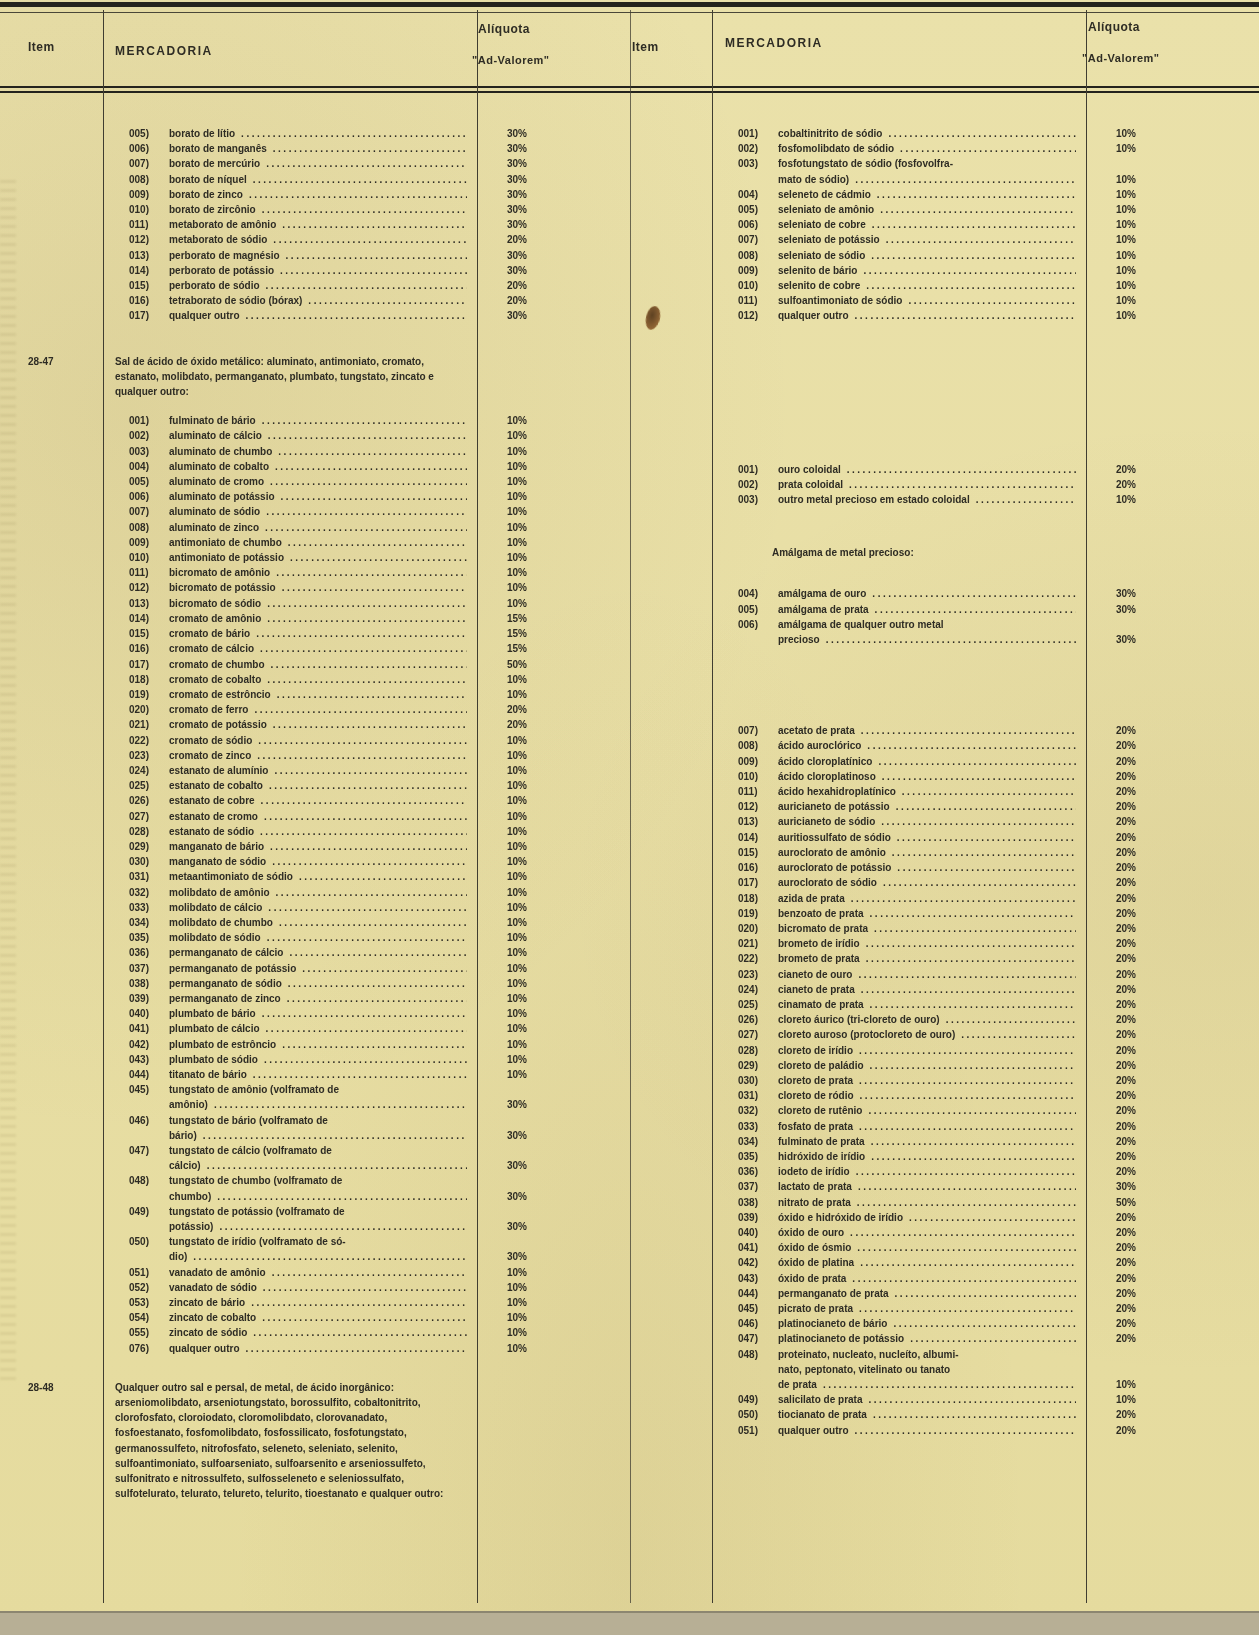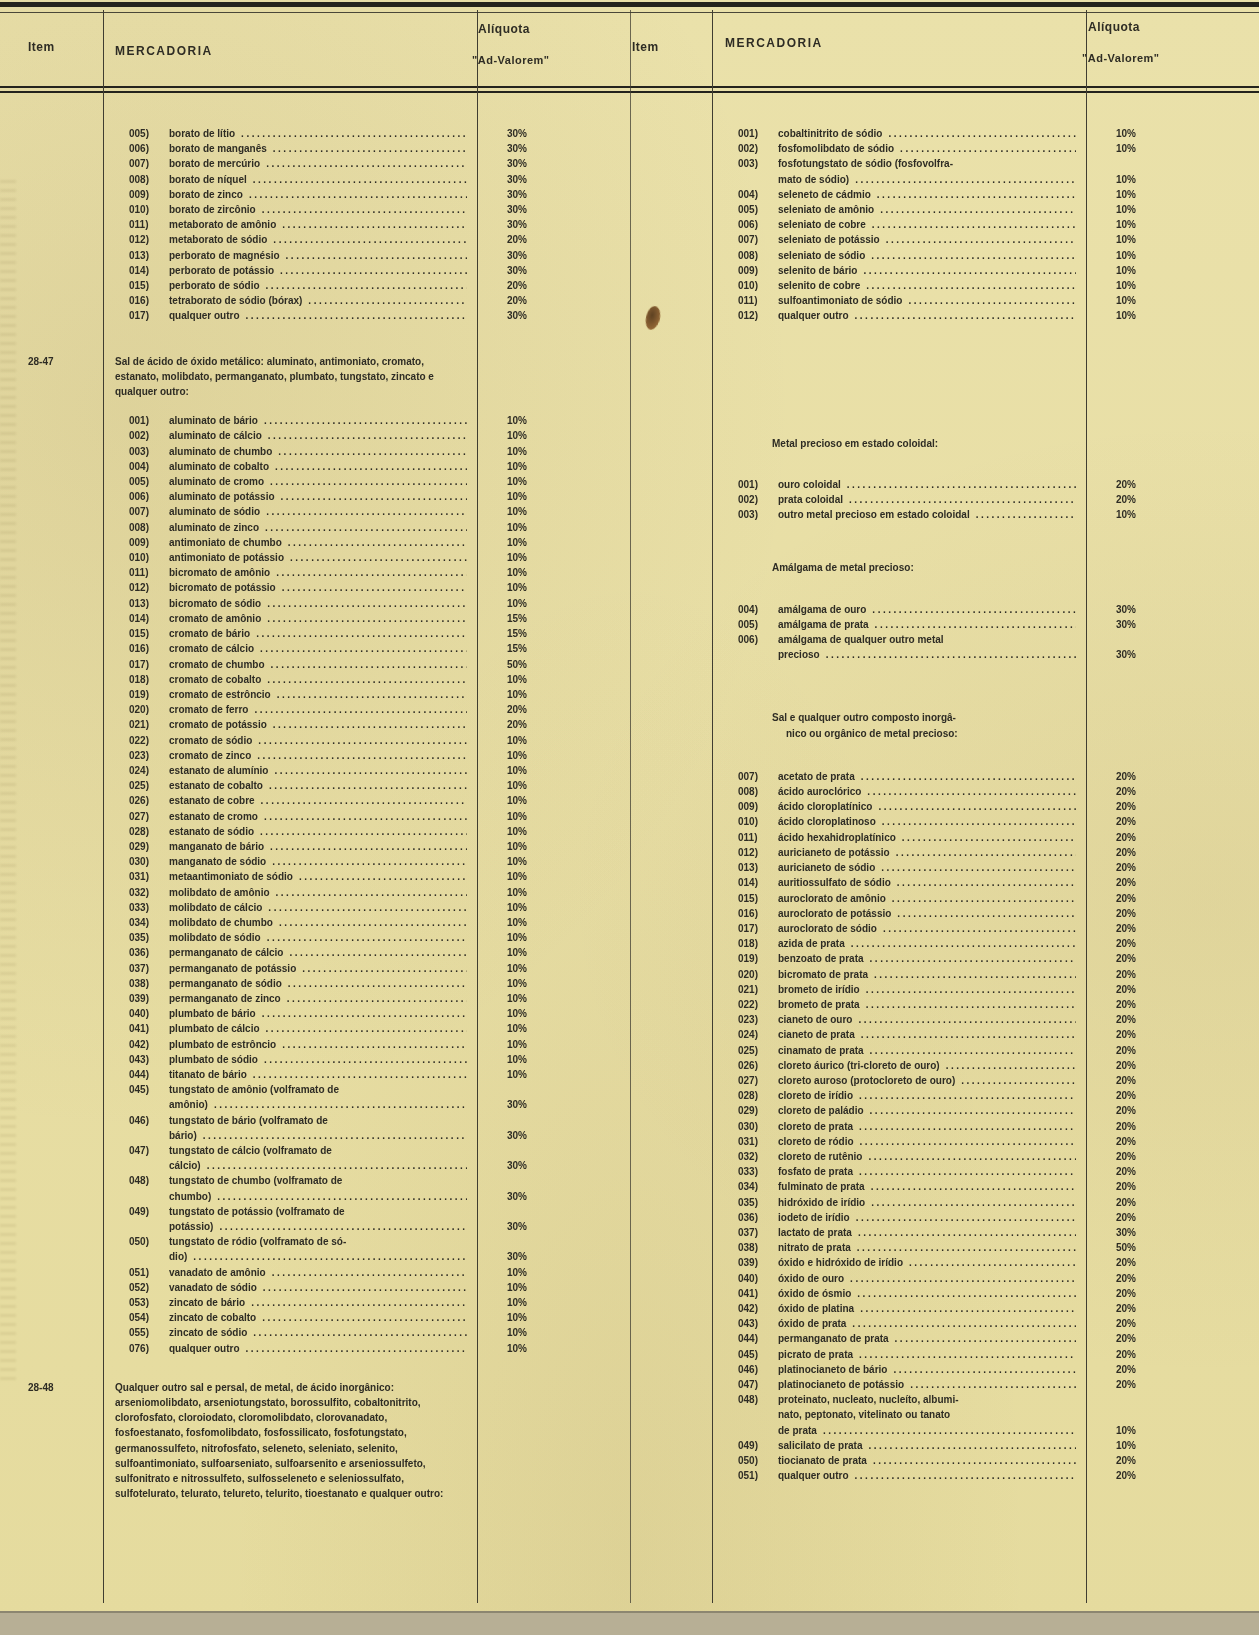--- a/index.html
+++ b/index.html
@@ -333,21 +333,21 @@
         <div class="col-rate"></div>
       </div>
       <div class="spacer" style="height: 14px;"></div>
       <div class="row">
         <div class="col-item"></div>
         <div class="col-merc">
           <div class="entry">
             <div class="e-num">001)</div>
             <div class="e-lines">
               <div class="e-line last">
-                <div class="txt">aluminato de bário</div>
+                <div class="txt">fulminato de bário</div>
                 <div class="leader">..........................................................................................</div>
               </div>
             </div>
           </div>
         </div>
         <div class="col-rate">
           <div class="rate">10%</div>
         </div>
       </div>
       <div class="row">
@@ -1170,21 +1170,21 @@
         <div class="col-rate">
           <div class="rate">30%</div>
         </div>
       </div>
       <div class="row">
         <div class="col-item"></div>
         <div class="col-merc">
           <div class="entry">
             <div class="e-num">050)</div>
             <div class="e-lines">
-              <div class="e-line">tungstato de ródio (volframato de só-</div>
+              <div class="e-line">tungstato de irídio (volframato de só-</div>
               <div class="e-line last">
                 <div class="txt">dio)</div>
                 <div class="leader">..........................................................................................</div>
               </div>
             </div>
           </div>
         </div>
         <div class="col-rate">
           <div class="rate">30%</div>
         </div>
@@ -1503,92 +1503,85 @@
             </div>
           </div>
         </div>
         <div class="col-rate">
           <div class="rate">10%</div>
         </div>
       </div>
       <div class="spacer" style="height: 40px;"></div>
       <div class="spacer" style="height: 24px;"></div>
       <div class="spacer" style="height: 48px;"></div>
-      <div class="row">
-        <div class="col-item"></div>
-        <div class="col-merc">
-          <div class="subheading">Metal precioso em estado coloidal:</div>
+      <div class="spacer" style="height: 26px;"></div>
+      <div class="row">
+        <div class="col-item"></div>
+        <div class="col-merc">
+          <div class="entry">
+            <div class="e-num">001)</div>
+            <div class="e-lines">
+              <div class="e-line last">
+                <div class="txt">ouro coloidal</div>
+                <div class="leader">..........................................................................................</div>
+              </div>
+            </div>
+          </div>
+        </div>
+        <div class="col-rate">
+          <div class="rate">20%</div>
+        </div>
+      </div>
+      <div class="row">
+        <div class="col-item"></div>
+        <div class="col-merc">
+          <div class="entry">
+            <div class="e-num">002)</div>
+            <div class="e-lines">
+              <div class="e-line last">
+                <div class="txt">prata coloidal</div>
+                <div class="leader">..........................................................................................</div>
+              </div>
+            </div>
+          </div>
+        </div>
+        <div class="col-rate">
+          <div class="rate">20%</div>
+        </div>
+      </div>
+      <div class="row">
+        <div class="col-item"></div>
+        <div class="col-merc">
+          <div class="entry">
+            <div class="e-num">003)</div>
+            <div class="e-lines">
+              <div class="e-line last">
+                <div class="txt">outro metal precioso em estado coloidal</div>
+                <div class="leader">..........................................................................................</div>
+              </div>
+            </div>
+          </div>
+        </div>
+        <div class="col-rate">
+          <div class="rate">10%</div>
+        </div>
+      </div>
+      <div class="spacer" style="height: 38px;"></div>
+      <div class="row">
+        <div class="col-item"></div>
+        <div class="col-merc">
+          <div class="subheading">Amálgama de metal precioso:</div>
         </div>
         <div class="col-rate"></div>
       </div>
       <div class="spacer" style="height: 26px;"></div>
       <div class="row">
         <div class="col-item"></div>
         <div class="col-merc">
           <div class="entry">
-            <div class="e-num">001)</div>
-            <div class="e-lines">
-              <div class="e-line last">
-                <div class="txt">ouro coloidal</div>
-                <div class="leader">..........................................................................................</div>
-              </div>
-            </div>
-          </div>
-        </div>
-        <div class="col-rate">
-          <div class="rate">20%</div>
-        </div>
-      </div>
-      <div class="row">
-        <div class="col-item"></div>
-        <div class="col-merc">
-          <div class="entry">
-            <div class="e-num">002)</div>
-            <div class="e-lines">
-              <div class="e-line last">
-                <div class="txt">prata coloidal</div>
-                <div class="leader">..........................................................................................</div>
-              </div>
-            </div>
-          </div>
-        </div>
-        <div class="col-rate">
-          <div class="rate">20%</div>
-        </div>
-      </div>
-      <div class="row">
-        <div class="col-item"></div>
-        <div class="col-merc">
-          <div class="entry">
-            <div class="e-num">003)</div>
-            <div class="e-lines">
-              <div class="e-line last">
-                <div class="txt">outro metal precioso em estado coloidal</div>
-                <div class="leader">..........................................................................................</div>
-              </div>
-            </div>
-          </div>
-        </div>
-        <div class="col-rate">
-          <div class="rate">10%</div>
-        </div>
-      </div>
-      <div class="spacer" style="height: 38px;"></div>
-      <div class="row">
-        <div class="col-item"></div>
-        <div class="col-merc">
-          <div class="subheading">Amálgama de metal precioso:</div>
-        </div>
-        <div class="col-rate"></div>
-      </div>
-      <div class="spacer" style="height: 26px;"></div>
-      <div class="row">
-        <div class="col-item"></div>
-        <div class="col-merc">
-          <div class="entry">
             <div class="e-num">004)</div>
             <div class="e-lines">
               <div class="e-line last">
                 <div class="txt">amálgama de ouro</div>
                 <div class="leader">..........................................................................................</div>
               </div>
             </div>
           </div>
         </div>
         <div class="col-rate">
@@ -1624,28 +1617,20 @@
                 <div class="leader">..........................................................................................</div>
               </div>
             </div>
           </div>
         </div>
         <div class="col-rate">
           <div class="rate">30%</div>
         </div>
       </div>
       <div class="spacer" style="height: 48px;"></div>
-      <div class="row">
-        <div class="col-item"></div>
-        <div class="col-merc">
-          <div class="subheading">Sal e qualquer outro composto inorgâ-</div>
-          <div class="subheading cont">nico ou orgânico de metal precioso:</div>
-        </div>
-        <div class="col-rate"></div>
-      </div>
       <div class="spacer" style="height: 28px;"></div>
       <div class="row">
         <div class="col-item"></div>
         <div class="col-merc">
           <div class="entry">
             <div class="e-num">007)</div>
             <div class="e-lines">
               <div class="e-line last">
                 <div class="txt">acetato de prata</div>
                 <div class="leader">..........................................................................................</div>

